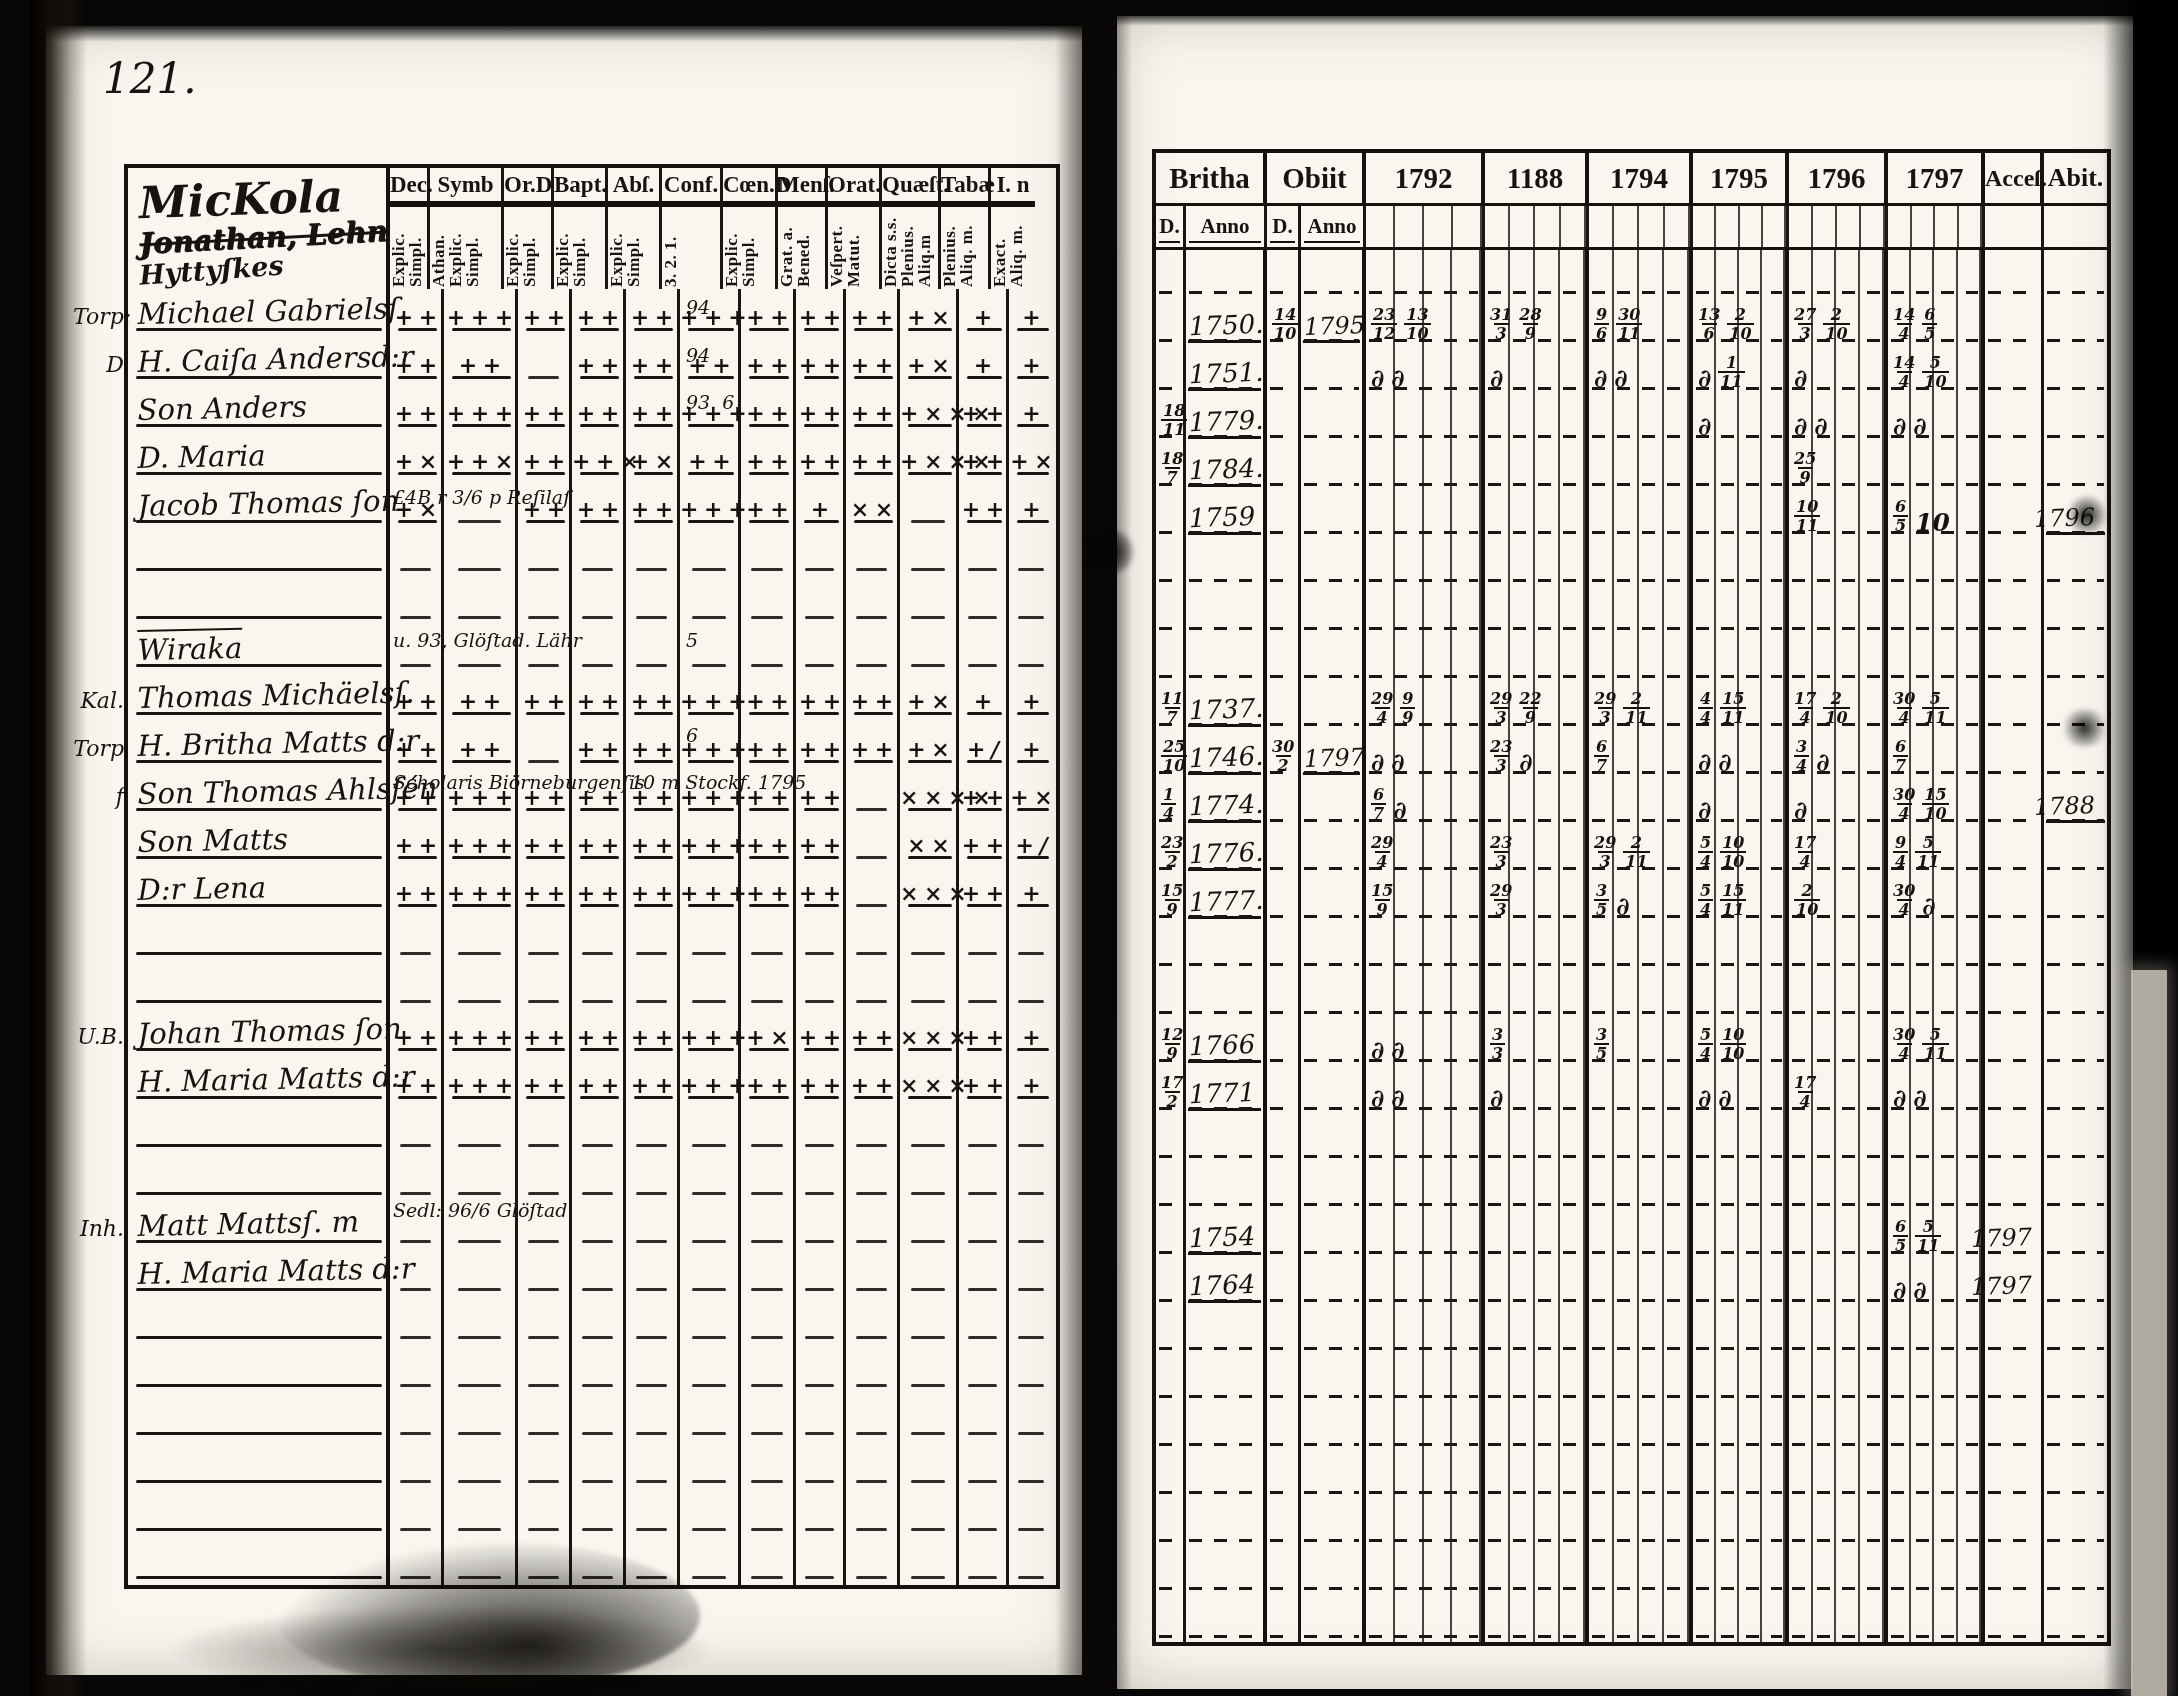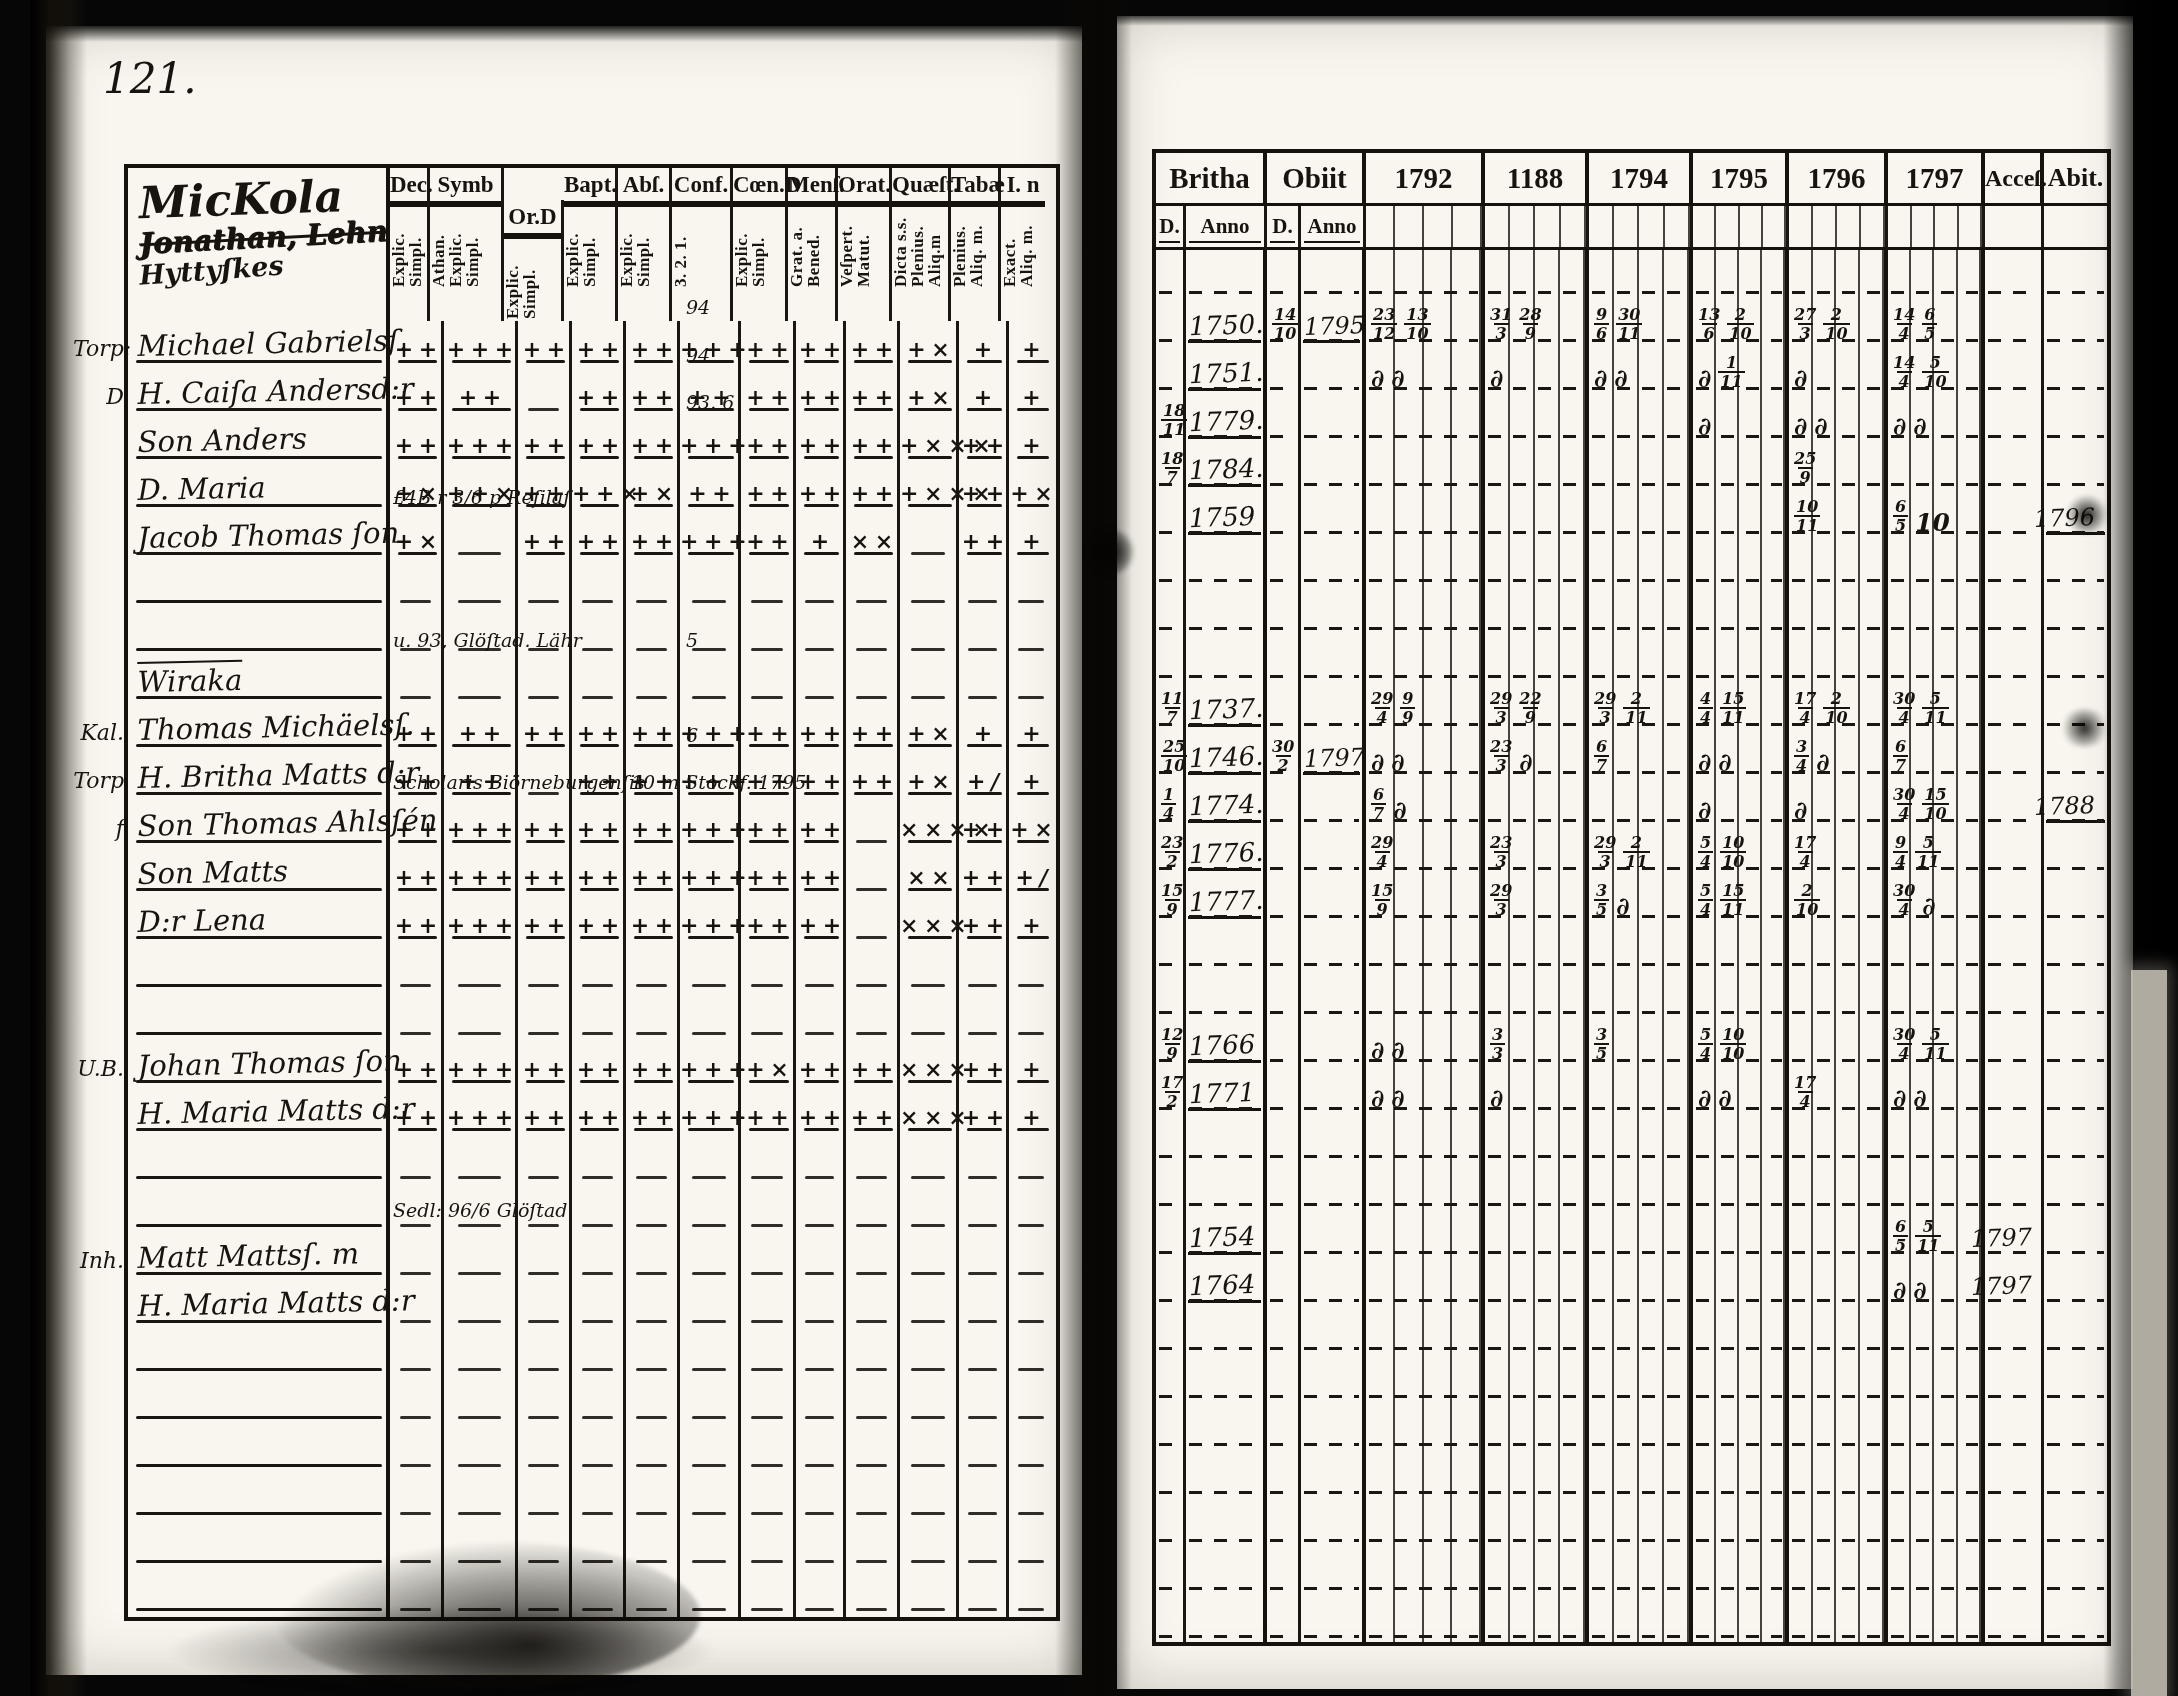--- a/index.html
+++ b/index.html
@@ -97,21 +97,21 @@
         <div class="lhead">
           <div class="nhead"></div>
           <div class="colhead" style="width: 40px;">
             <div class="ct print">Dec.</div>
             <div class="cs print">Explic. Simpl.</div>
           </div>
           <div class="colhead" style="width: 74px;">
             <div class="ct print">Symb</div>
             <div class="cs print">Athan. Explic. Simpl.</div>
           </div>
-          <div class="colhead" style="width: 60px; margin-top: 32px;">
+          <div class="colhead" style="width: 50px;">
             <div class="ct print">Or.D</div>
             <div class="cs print">Explic. Simpl.</div>
           </div>
           <div class="colhead" style="width: 54px;">
             <div class="ct print">Bapt.</div>
             <div class="cs print">Explic. Simpl.</div>
           </div>
           <div class="colhead" style="width: 54px;">
             <div class="ct print">Abſ.</div>
             <div class="cs print">Explic. Simpl.</div>

